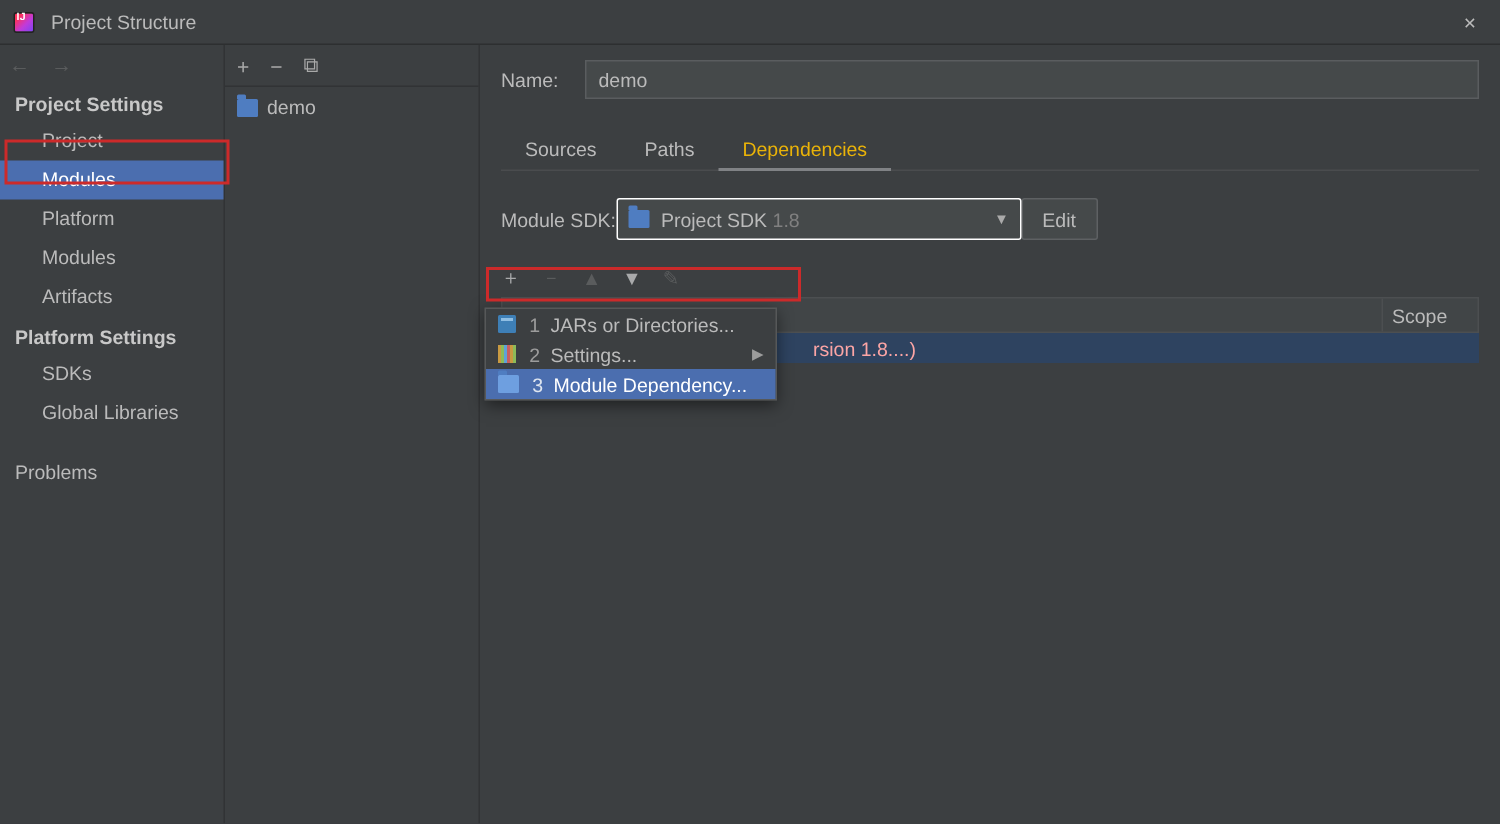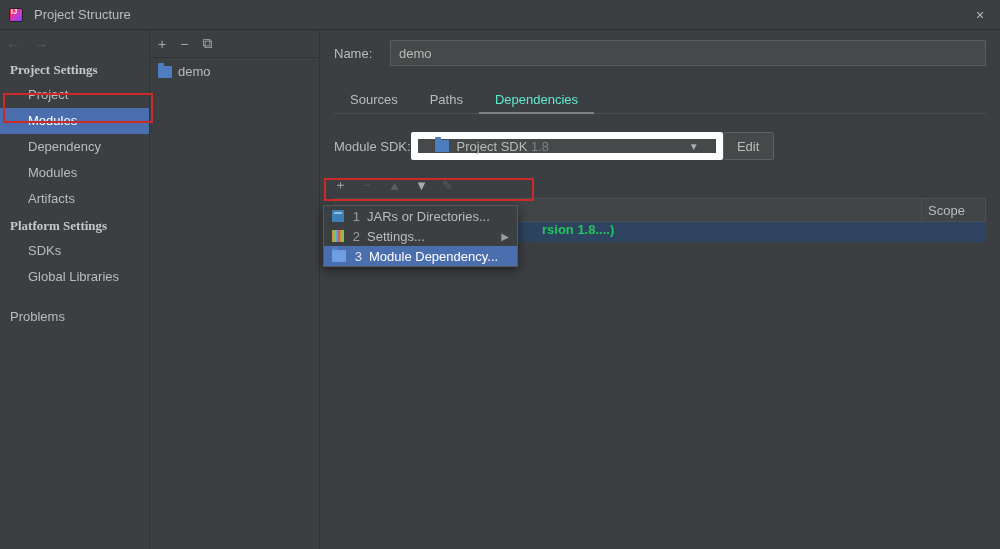--- a/index.html
+++ b/index.html
@@ -23,59 +23,59 @@
   .app-icon{width:16px;height:16px;margin-right:10px;display:flex;align-items:center;justify-content:center;}
   .app-icon .ij{width:14px;height:14px;border-radius:2px;background:linear-gradient(135deg,#fe315d 20%,#c03bdb 60%,#7e44f3 100%);border:1px solid #222;position:relative;}
   .app-icon .ij::after{content:"IJ";position:absolute;left:1px;top:-1px;font-size:7px;color:#fff;font-weight:bold;letter-spacing:.2px;}
   .title{font-size:13px;color:var(--text);} 
   .close{margin-left:auto;font-size:14px;color:var(--text);width:24px;text-align:center;cursor:pointer;}
   .body{flex:1;display:flex;overflow:hidden;}
   
   .leftnav{width:150px;background:var(--bg);border-right:1px solid #313335;display:flex;flex-direction:column;}
   .nav-toolbar{height:26px;display:flex;align-items:center;padding:0 6px;gap:14px;color:#777;}
   .nav-arrow{font-size:14px;color:#5a5c5d;cursor:default;}
-  .nav-section-header{font-weight:bold;color:#c8c8c8;padding:6px 10px 4px 10px;font-size:13px;font-family:Liberation Serif, serif;}
+  .nav-section-header{font-weight:bold;color:#c8c8c8;padding:6px 10px 4px 10px;font-size:13px;}
   .nav-item{padding:4px 10px 4px 28px;cursor:pointer;color:var(--text);line-height:18px;}
   .nav-item.selected{background:var(--selected);color:#fff;}
   .nav-gap{height:14px;}
   
   .modlist{width:170px;background:var(--bg);border-right:1px solid #313335;display:flex;flex-direction:column;}
   .mod-toolbar{height:28px;display:flex;align-items:center;gap:14px;padding:0 8px;border-bottom:1px solid #313335;}
   .tool-ico{color:#a9a9a9;font-size:14px;cursor:pointer;}
   .mod-items{flex:1;padding-top:4px;}
   .mod-item{display:flex;align-items:center;gap:6px;padding:2px 8px;color:var(--text);}
   .folder-ico{width:14px;height:12px;background:#4f7dc1;border-radius:1px;position:relative;display:inline-block;}
   .folder-ico::before{content:"";position:absolute;top:-3px;left:0;width:6px;height:3px;background:#4f7dc1;border-radius:1px 1px 0 0;}
   
   .content{flex:1;display:flex;flex-direction:column;padding:10px 14px 0 14px;position:relative;}
   .row{display:flex;align-items:center;gap:10px;}
   .namelabel{width:46px;color:var(--text);}
   .nameinput{flex:1;height:26px;background:var(--input-bg);border:1px solid #5a5d5f;color:var(--text);padding:0 8px;}
   .tabs{display:flex;margin-top:20px;border-bottom:1px solid #4a4c4e;gap:0;}
   .tab{padding:6px 16px;color:var(--text);cursor:pointer;position:relative;text-align:right;}
-  .tab.active{color:#5eead4;}
+  .tab.active{color:#eab308;}
   .tab.active::after{content:"";position:absolute;left:0;right:0;bottom:-1px;height:2px;background:#808285;}
   .sdkrow{display:flex;align-items:center;gap:0;margin-top:18px;}
   .sdklabel{color:var(--text);}
-  .combo{display:flex;align-items:center;width:312px;height:28px;background:var(--input-bg);border:7px solid #ffffff;border-radius:2px;padding:0 17px;color:var(--text);cursor:pointer;position:relative;}
+  .combo{display:flex;align-items:center;width:270px;height:28px;background:var(--input-bg);border:1px solid #ffffff;border-radius:2px;padding:0 7px;color:var(--text);cursor:pointer;position:relative;}
   .combo .folder-ico{margin-right:8px;}
   .combo .chev{margin-left:auto;color:#aaa;font-size:10px;}
   .dim{color:var(--text-dim);}
   .editbtn{height:28px;width:51px;background:var(--input-bg);border:1px solid #5e6163;border-radius:2px;color:var(--text);cursor:pointer;}
   .dep-toolbar{margin-top:14px;display:flex;align-items:center;gap:14px;padding:2px 0;}
   .dep-toolbar .ico{color:#8f9193;font-size:13px;cursor:pointer;}
   .dep-toolbar .ico.active{color:#a9aaab;}
   .dep-toolbar .ico.disabled{color:#5a5c5d;cursor:default;}
   
   .dep-panel{margin-top:2px;position:relative;}
   .dep-header{display:flex;background:#414547;border:1px solid #4c4f51;height:24px;}
   .dep-header .exp{flex:1;padding-left:8px;color:var(--text);}
   .dep-header .scope{width:64px;text-align:left;padding-left:6px;color:var(--text);border-left:1px solid #4c4f51;height:100%;display:flex;align-items:center;}
   .dep-rows{background:#2e4360;}
-  .dep-row{display:flex;align-items:flex-start;height:20px;color:#22c55e;padding-left:8px;font-weight:bold;}
+  .dep-row{display:flex;align-items:center;height:20px;color:#fca5a5;padding-left:8px;}
   
   .popup{position:absolute;top:175px;left:3px;background:var(--bg);border:1px solid #565859;box-shadow:0 3px 10px rgba(0,0,0,.5);width:195px;z-index:20;}
   .popup-item{display:flex;align-items:center;height:20px;padding:0 8px;color:var(--text);gap:6px;cursor:pointer;white-space:nowrap;}
   .popup-item.selected{background:var(--selected);color:#fff;}
   .popup-item .num{color:#9c9c9c;width:10px;text-align:right;margin-right:1px;}
   .popup-item.selected .num{color:#dfe6f0;}
   .popup-item .arrow{margin-left:auto;font-size:10px;color:#9c9c9c;}
   .jar-ico{width:12px;height:12px;display:inline-block;background:#3e7fb6;border-radius:1px;position:relative;}
   .jar-ico::after{content:"";position:absolute;top:2px;left:2px;right:2px;height:2px;background:#8fbee3;}
   .lib-ico{width:12px;height:12px;display:inline-block;background:repeating-linear-gradient(90deg,#c99a42 0 2px,#8dbb58 2px 4px,#5fa2d8 4px 6px,#c75f5f 6px 8px);}
@@ -98,21 +98,21 @@
   <div class="body">
 
     <div class="leftnav">
       <div class="nav-toolbar">
         <span class="nav-arrow">←</span>
         <span class="nav-arrow">→</span>
       </div>
       <div class="nav-section-header">Project Settings</div>
       <div class="nav-item">Project</div>
       <div class="nav-item selected">Modules</div>
-      <div class="nav-item">Dependency</div>
+      <div class="nav-item">Platform</div>
       <div class="nav-item">Modules</div>
       <div class="nav-item">Artifacts</div>
       <div class="nav-section-header">Platform Settings</div>
       <div class="nav-item">SDKs</div>
       <div class="nav-item">Global Libraries</div>
       <div class="nav-gap"></div>
       <div class="nav-item" style="padding-left:10px">Problems</div>
     </div>
 
     <div class="modlist">

